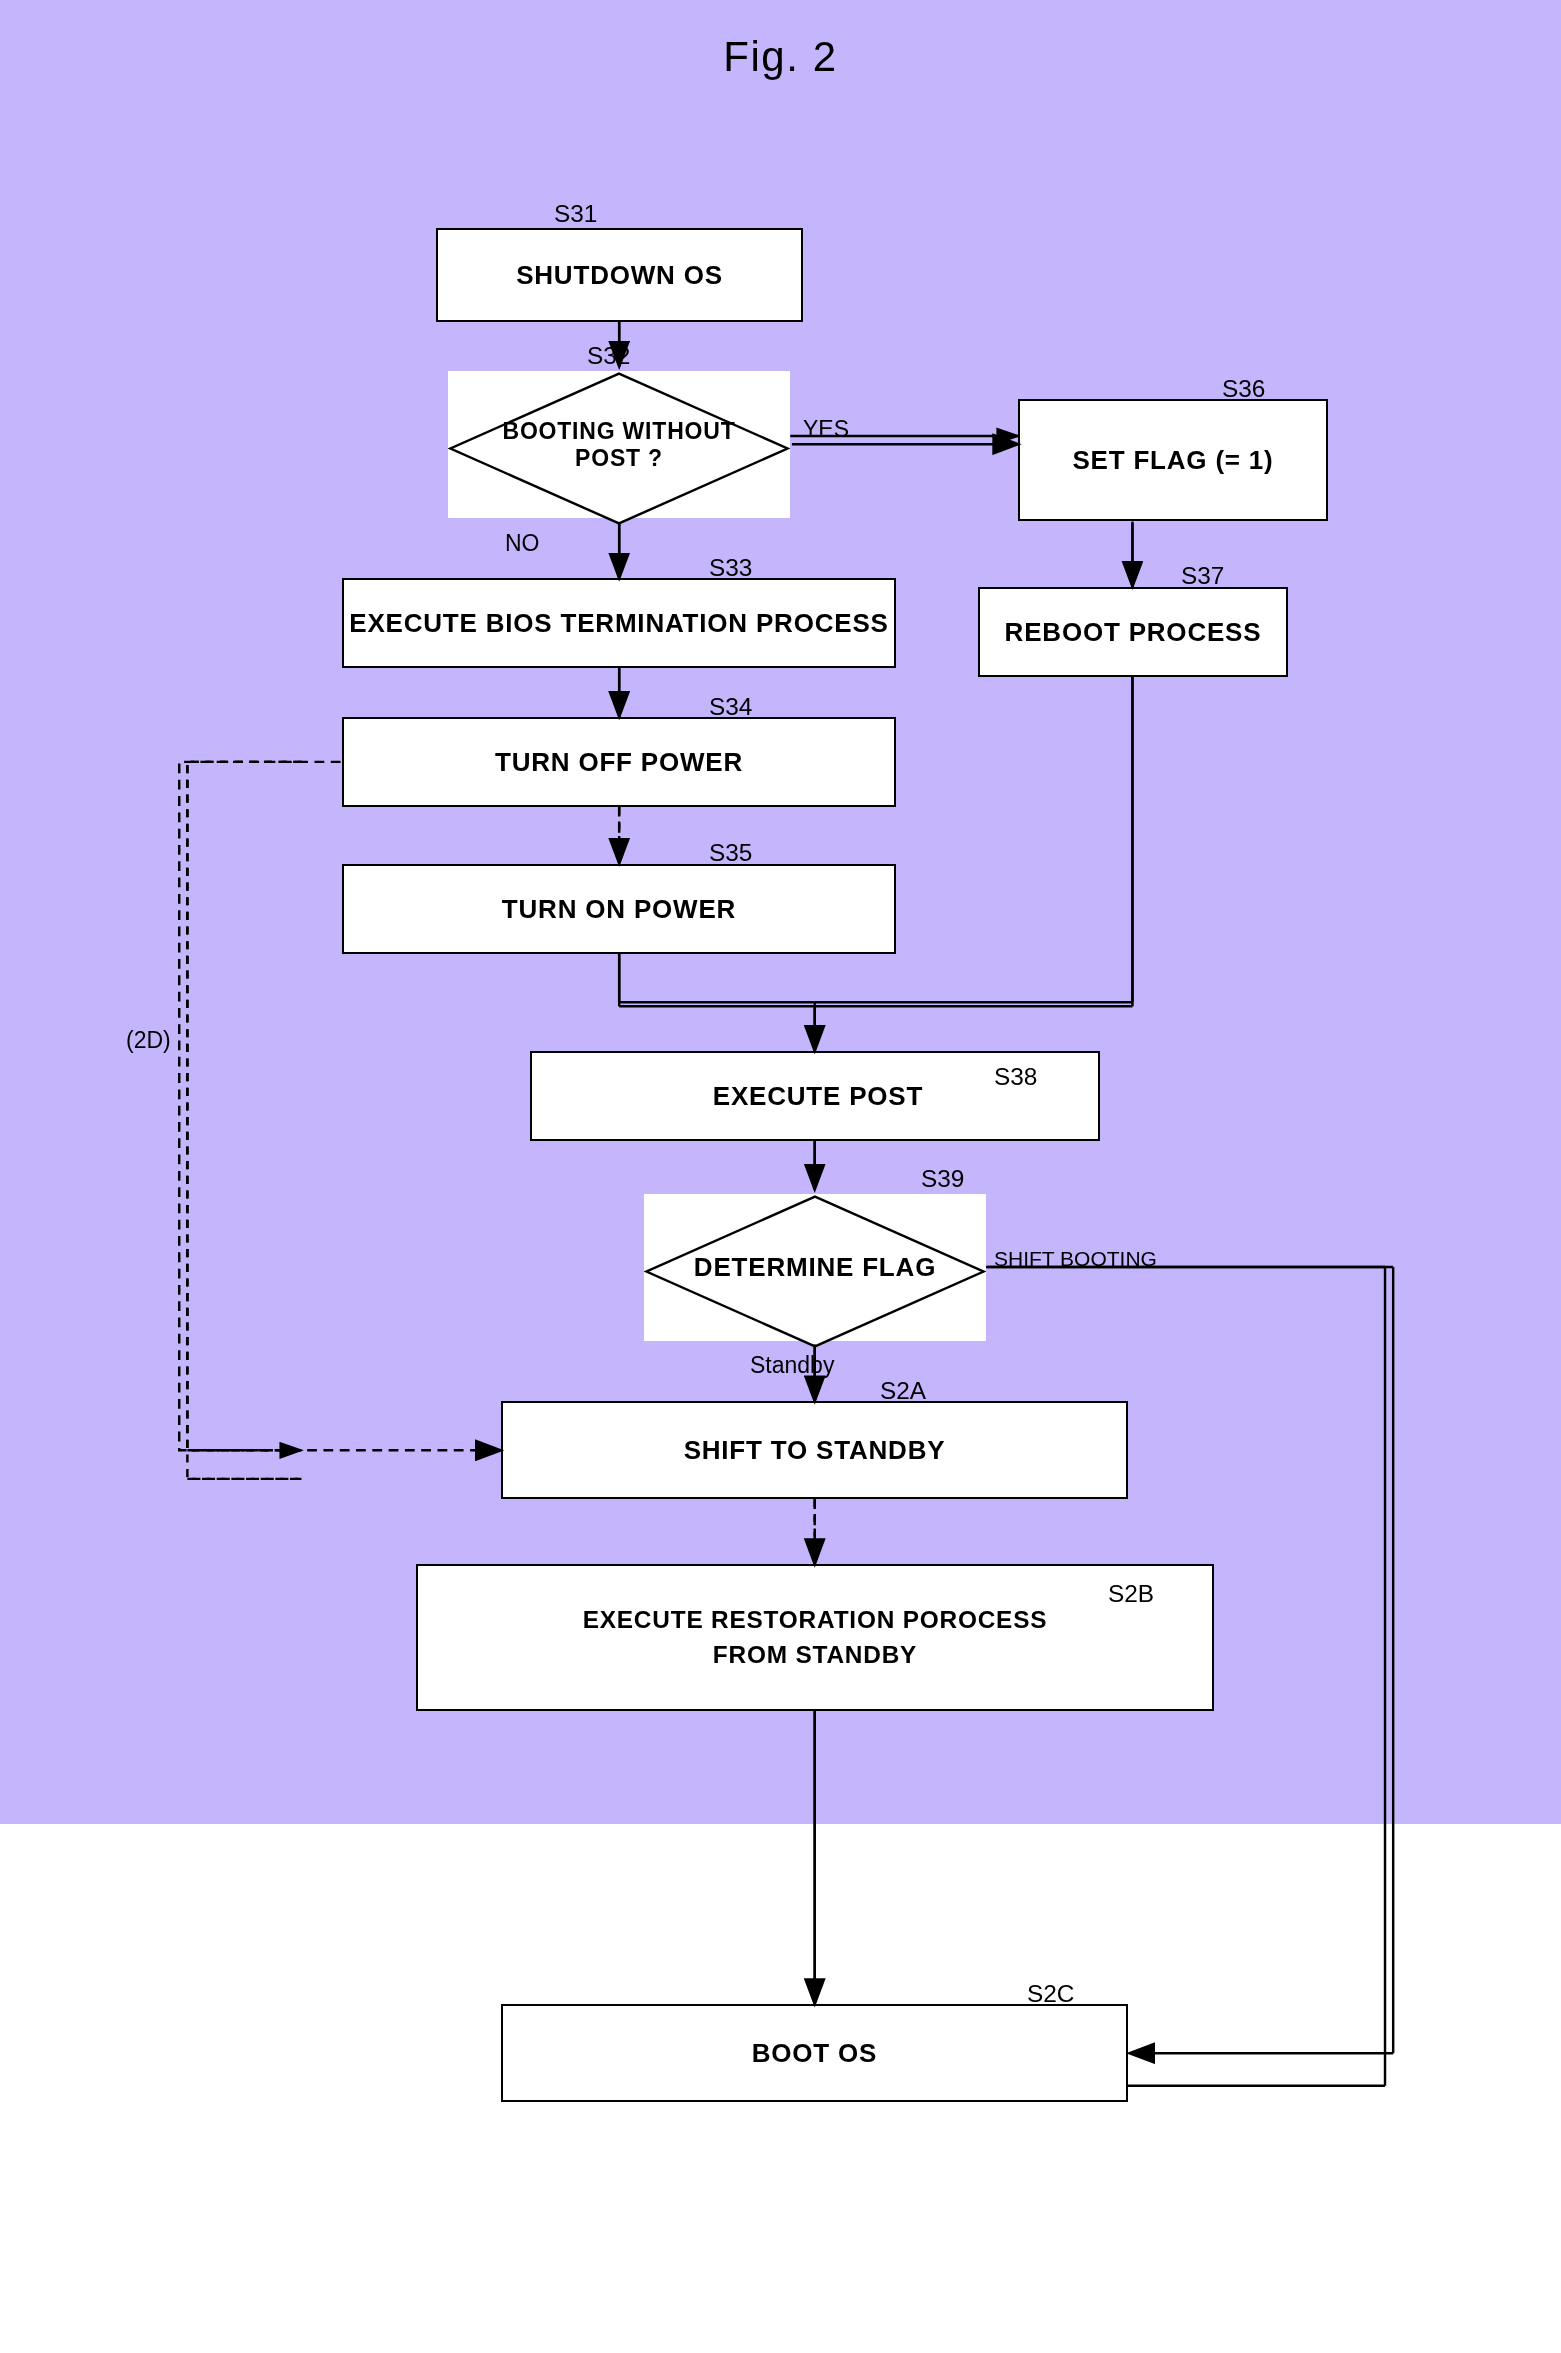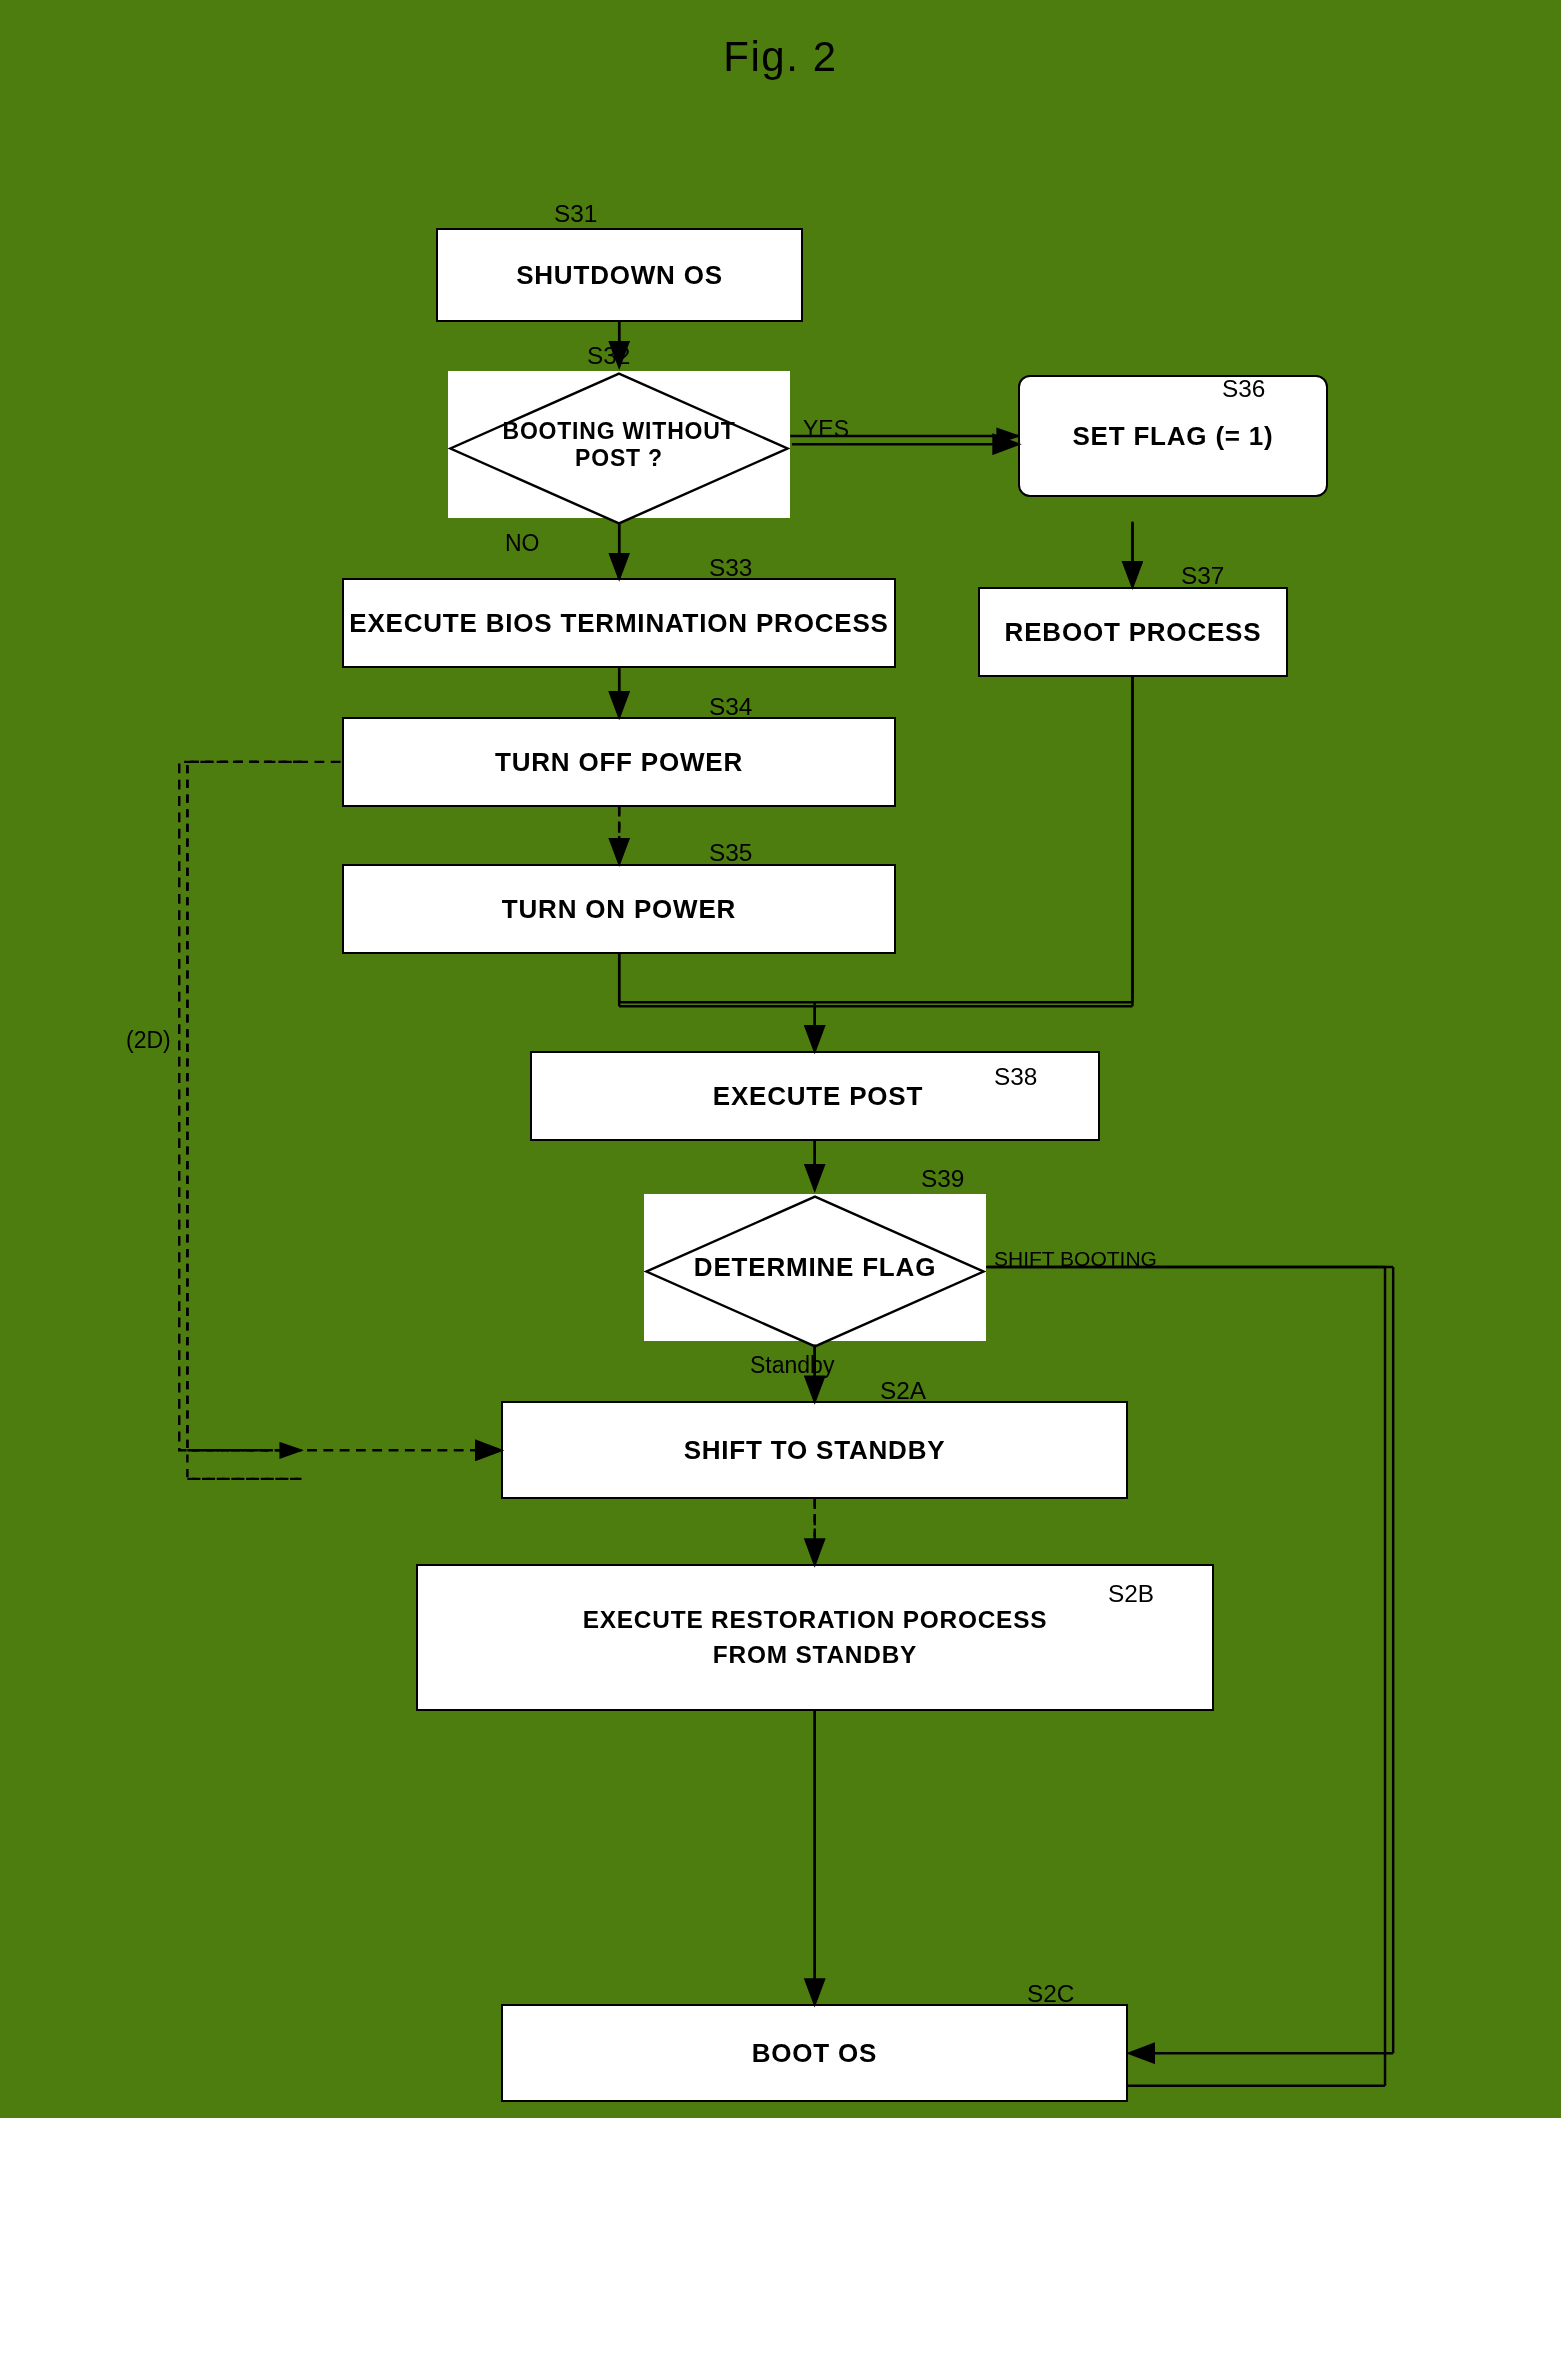--- a/index.html
+++ b/index.html
@@ -8,22 +8,22 @@
       font-family: Arial, sans-serif;
       width: 1561px;
       min-height: 2354px;
       position: relative;
       overflow: hidden;
     }
 
     .diagram-container {
       position: relative;
       width: 1561px;
-      height: 2118px;
-      background: #4d7c0f;
+      height: 1824px;
+      background: #c4b5fd;
     }
 
     .fig-title {
       position: absolute;
       top: 33px;
       left: 0;
       right: 0;
       text-align: center;
       font-size: 42px;
       font-weight: normal;
@@ -214,21 +214,21 @@
     <span>S34</span>
   </div>
 
   <div class="flow-box" style="left:342px; top:864px; width:554px; height:90px;">
     <span>TURN ON POWER</span>
   </div>
   <div class="step-label" style="left:709px; top:839px;">
     <span>S35</span>
   </div>
 
-  <div class="flow-box" style="left:1018px; top:375px; width:310px; height:122px;border-radius:12px;">
+  <div class="flow-box" style="left:1018px; top:399px; width:310px; height:122px;">
     <span>SET FLAG (= 1)</span>
   </div>
   <div class="step-label" style="left:1222px; top:375px;">
     <span>S36</span>
   </div>
 
   <div class="flow-box" style="left:978px; top:587px; width:310px; height:90px;">
     <span>REBOOT PROCESS</span>
   </div>
   <div class="step-label" style="left:1181px; top:562px;">

